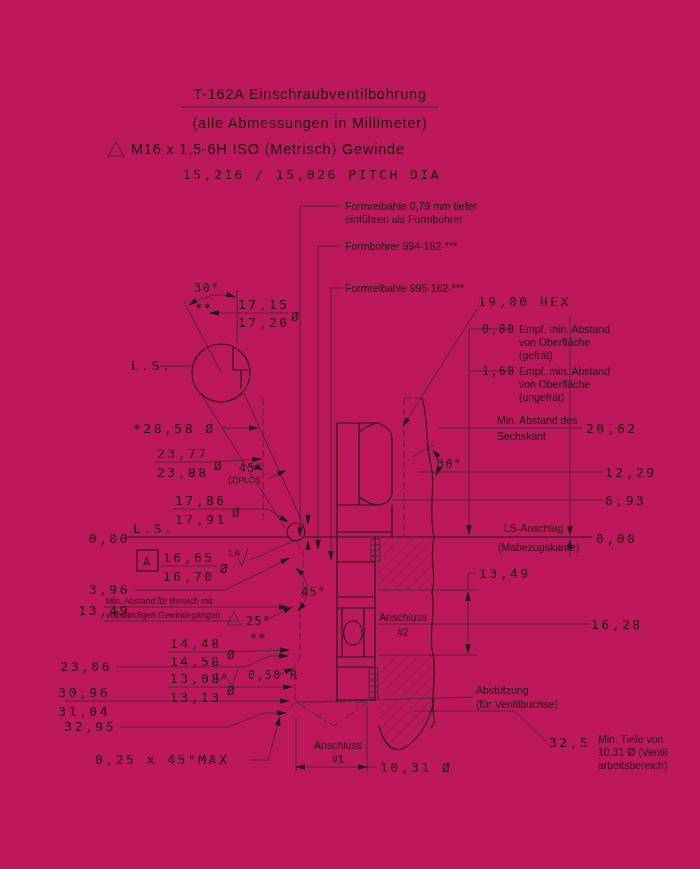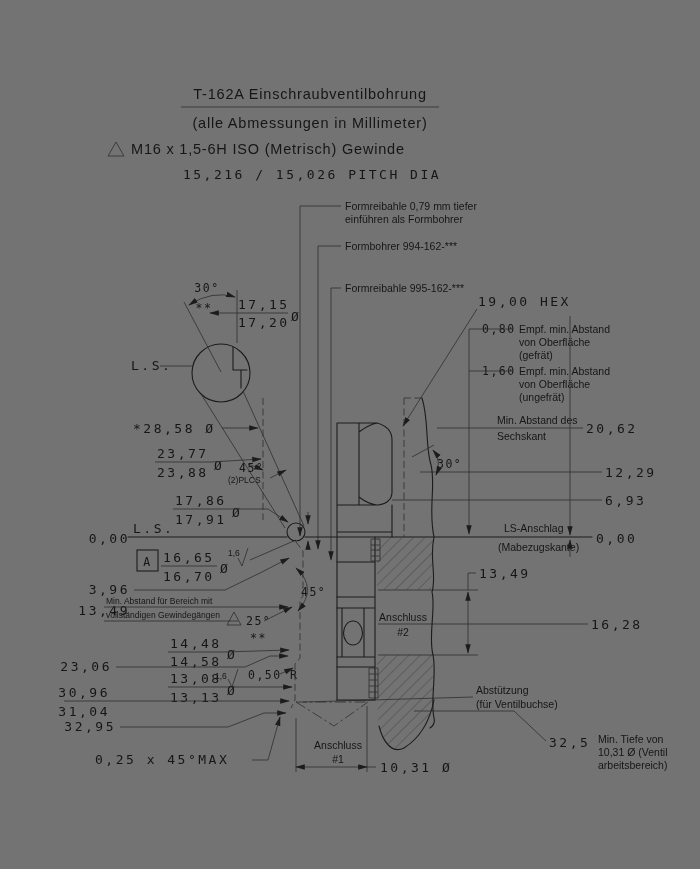--- a/index.html
+++ b/index.html
@@ -1,16 +1,16 @@
 <!DOCTYPE html>
 <html><head>
 <meta charset="utf-8">
 <style>
   html,body{margin:0;padding:0;background:#ffffff;}
-  .page{width:700px;height:869px;position:relative;background:#737373;overflow:hidden;}
+  .page{width:700px;height:869px;position:relative;background:#be185d;overflow:hidden;}
   svg{display:block;}
   .s  {stroke:#1c1c1c;stroke-width:1.1;fill:none;stroke-linecap:round;}
   .sn {stroke:#2e2e2e;stroke-width:0.8;fill:none;}
   .dsh{stroke-dasharray:7 3.5;}
   .ddt{stroke-dasharray:11 3 2.5 3;}
   text{fill:#161616;}
   .t  {font:10.5px "Liberation Sans",sans-serif;}
   .t8 {font:8.5px "Liberation Sans",sans-serif;}
   .d  {font:13px "DejaVu Sans Mono",monospace;letter-spacing:2.5px;}
   .d2 {font:11.5px "DejaVu Sans Mono",monospace;letter-spacing:1.5px;}

